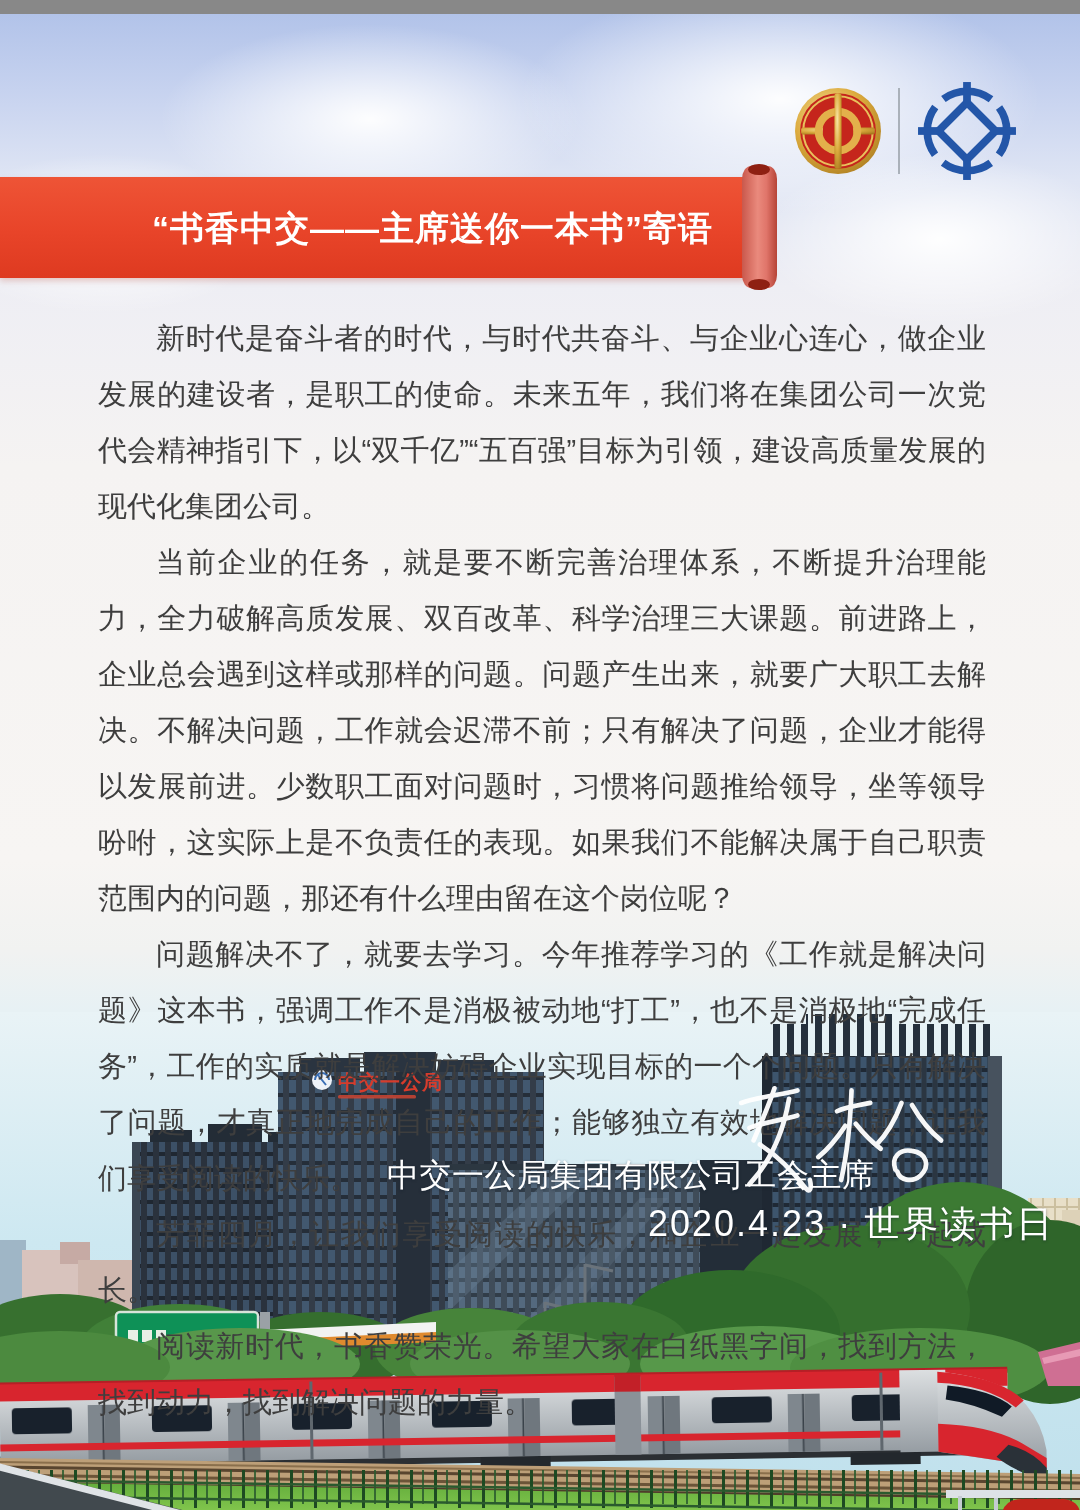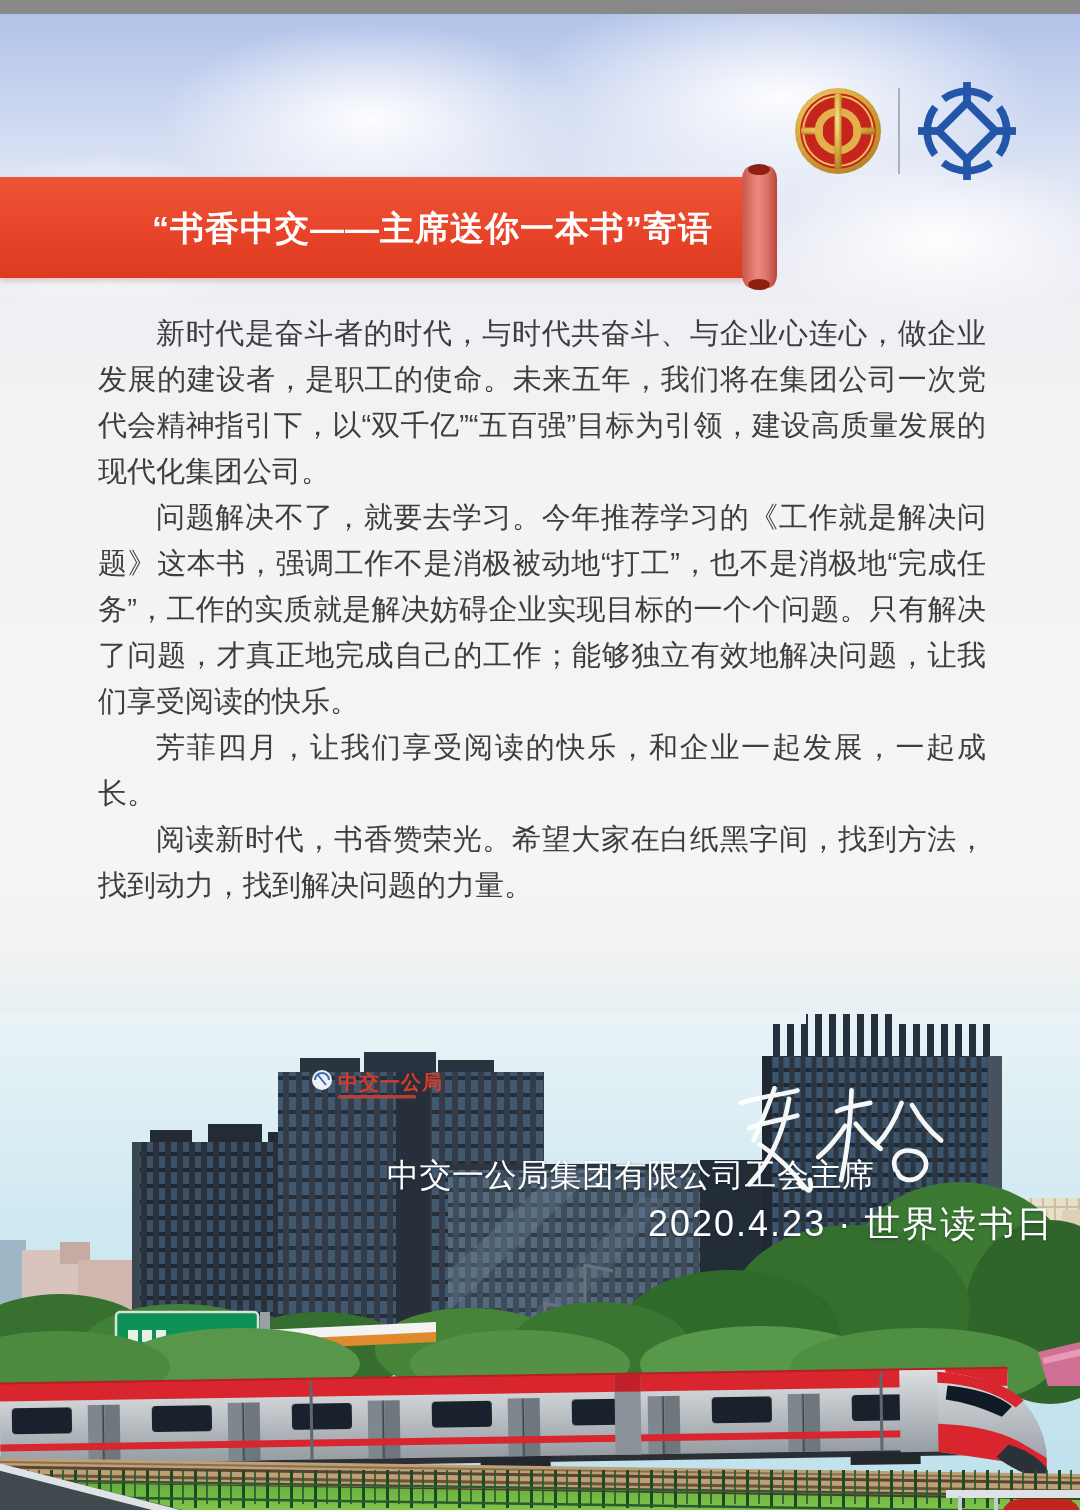--- a/index.html
+++ b/index.html
@@ -14,21 +14,21 @@
     background:linear-gradient(180deg,#ee5436 0%,#e84429 55%,#de3a20 100%);
     box-shadow:0 3px 6px rgba(180,60,40,.25);}
   .banner-title{position:absolute;left:152px;top:0;height:101px;line-height:103px;
     color:#fff;font-size:34px;font-weight:bold;letter-spacing:1px;white-space:nowrap;}
   .banner-curl{position:absolute;left:742px;top:152px;width:35px;height:122px;border-radius:9px/13px;
     background:linear-gradient(90deg,#c9584c 0%,#ea8a7d 45%,#e0756a 70%,#b64437 100%);}
   .banner-curl:before,.banner-curl:after{content:"";position:absolute;left:6px;width:22px;height:11px;
     background:#8e2012;border-radius:50%;}
   .banner-curl:before{top:-2px;} .banner-curl:after{bottom:-2px;}
   .article{position:absolute;left:98px;top:296px;width:888px;color:#3e3e3e;
-    font-size:29px;line-height:46px;text-align:justify;z-index:4;}
+    font-size:29px;line-height:56px;text-align:justify;z-index:4;}
   .article p{margin:0;text-indent:2em;}
   .photo{position:absolute;left:0;top:998px;width:1080px;height:512px;}
   .overlay-text{position:absolute;color:#fff;z-index:6;white-space:nowrap;
     text-shadow:0 1px 3px rgba(10,25,40,.45);}
   .chairman-title{left:387px;top:1140px;font-size:32px;letter-spacing:.5px;}
   .date-line{left:648px;top:1186px;font-size:36px;letter-spacing:2px;}
   .sig{position:absolute;left:728px;top:1066px;z-index:6;}
 </style>
 </head>
 <body>
@@ -72,20 +72,21 @@
     </svg>
   </div>
 
   <div class="banner">
     <div class="banner-title">“书香中交——主席送你一本书”寄语</div>
   </div>
   <div class="banner-curl"></div>
 
   <div class="article">
     <p>新时代是奋斗者的时代，与时代共奋斗、与企业心连心，做企业发展的建设者，是职工的使命。未来五年，我们将在集团公司一次党代会精神指引下，以“双千亿”“五百强”目标为引领，建设高质量发展的现代化集团公司。</p>
+    <p>当前企业的任务，就是要不断完善治理体系，不断提升治理能力，全力破解高质发展、双百改革、科学治理三大课题。前进路上，企业总会遇到这样或那样的问题。问题产生出来，就要广大职工去解决。不解决问题，工作就会迟滞不前；只有解决了问题，企业才能得以发展前进。少数职工面对问题时，习惯将问题推给领导，坐等领导吩咐，这实际上是不负责任的表现。如果我们不能解决属于自己职责范围内的问题，那还有什么理由留在这个岗位呢？</p>
     <p>问题解决不了，就要去学习。今年推荐学习的《工作就是解决问题》这本书，强调工作不是消极被动地“打工”，也不是消极地“完成任务”，工作的实质就是解决妨碍企业实现目标的一个个问题。只有解决了问题，才真正地完成自己的工作；能够独立有效地解决问题，让我们享受阅读的快乐。</p>
     <p>芳菲四月，让我们享受阅读的快乐，和企业一起发展，一起成长。</p>
     <p>阅读新时代，书香赞荣光。希望大家在白纸黑字间，找到方法，找到动力，找到解决问题的力量。</p>
   </div>
 
   <svg class="photo" viewBox="0 0 1080 512">
     <defs>
       <linearGradient id="skyG" x1="0" y1="0" x2="0" y2="1">
         <stop offset="0%" stop-color="#e9f3f6"></stop>
           <stop offset="45%" stop-color="#cde8f1"></stop>

